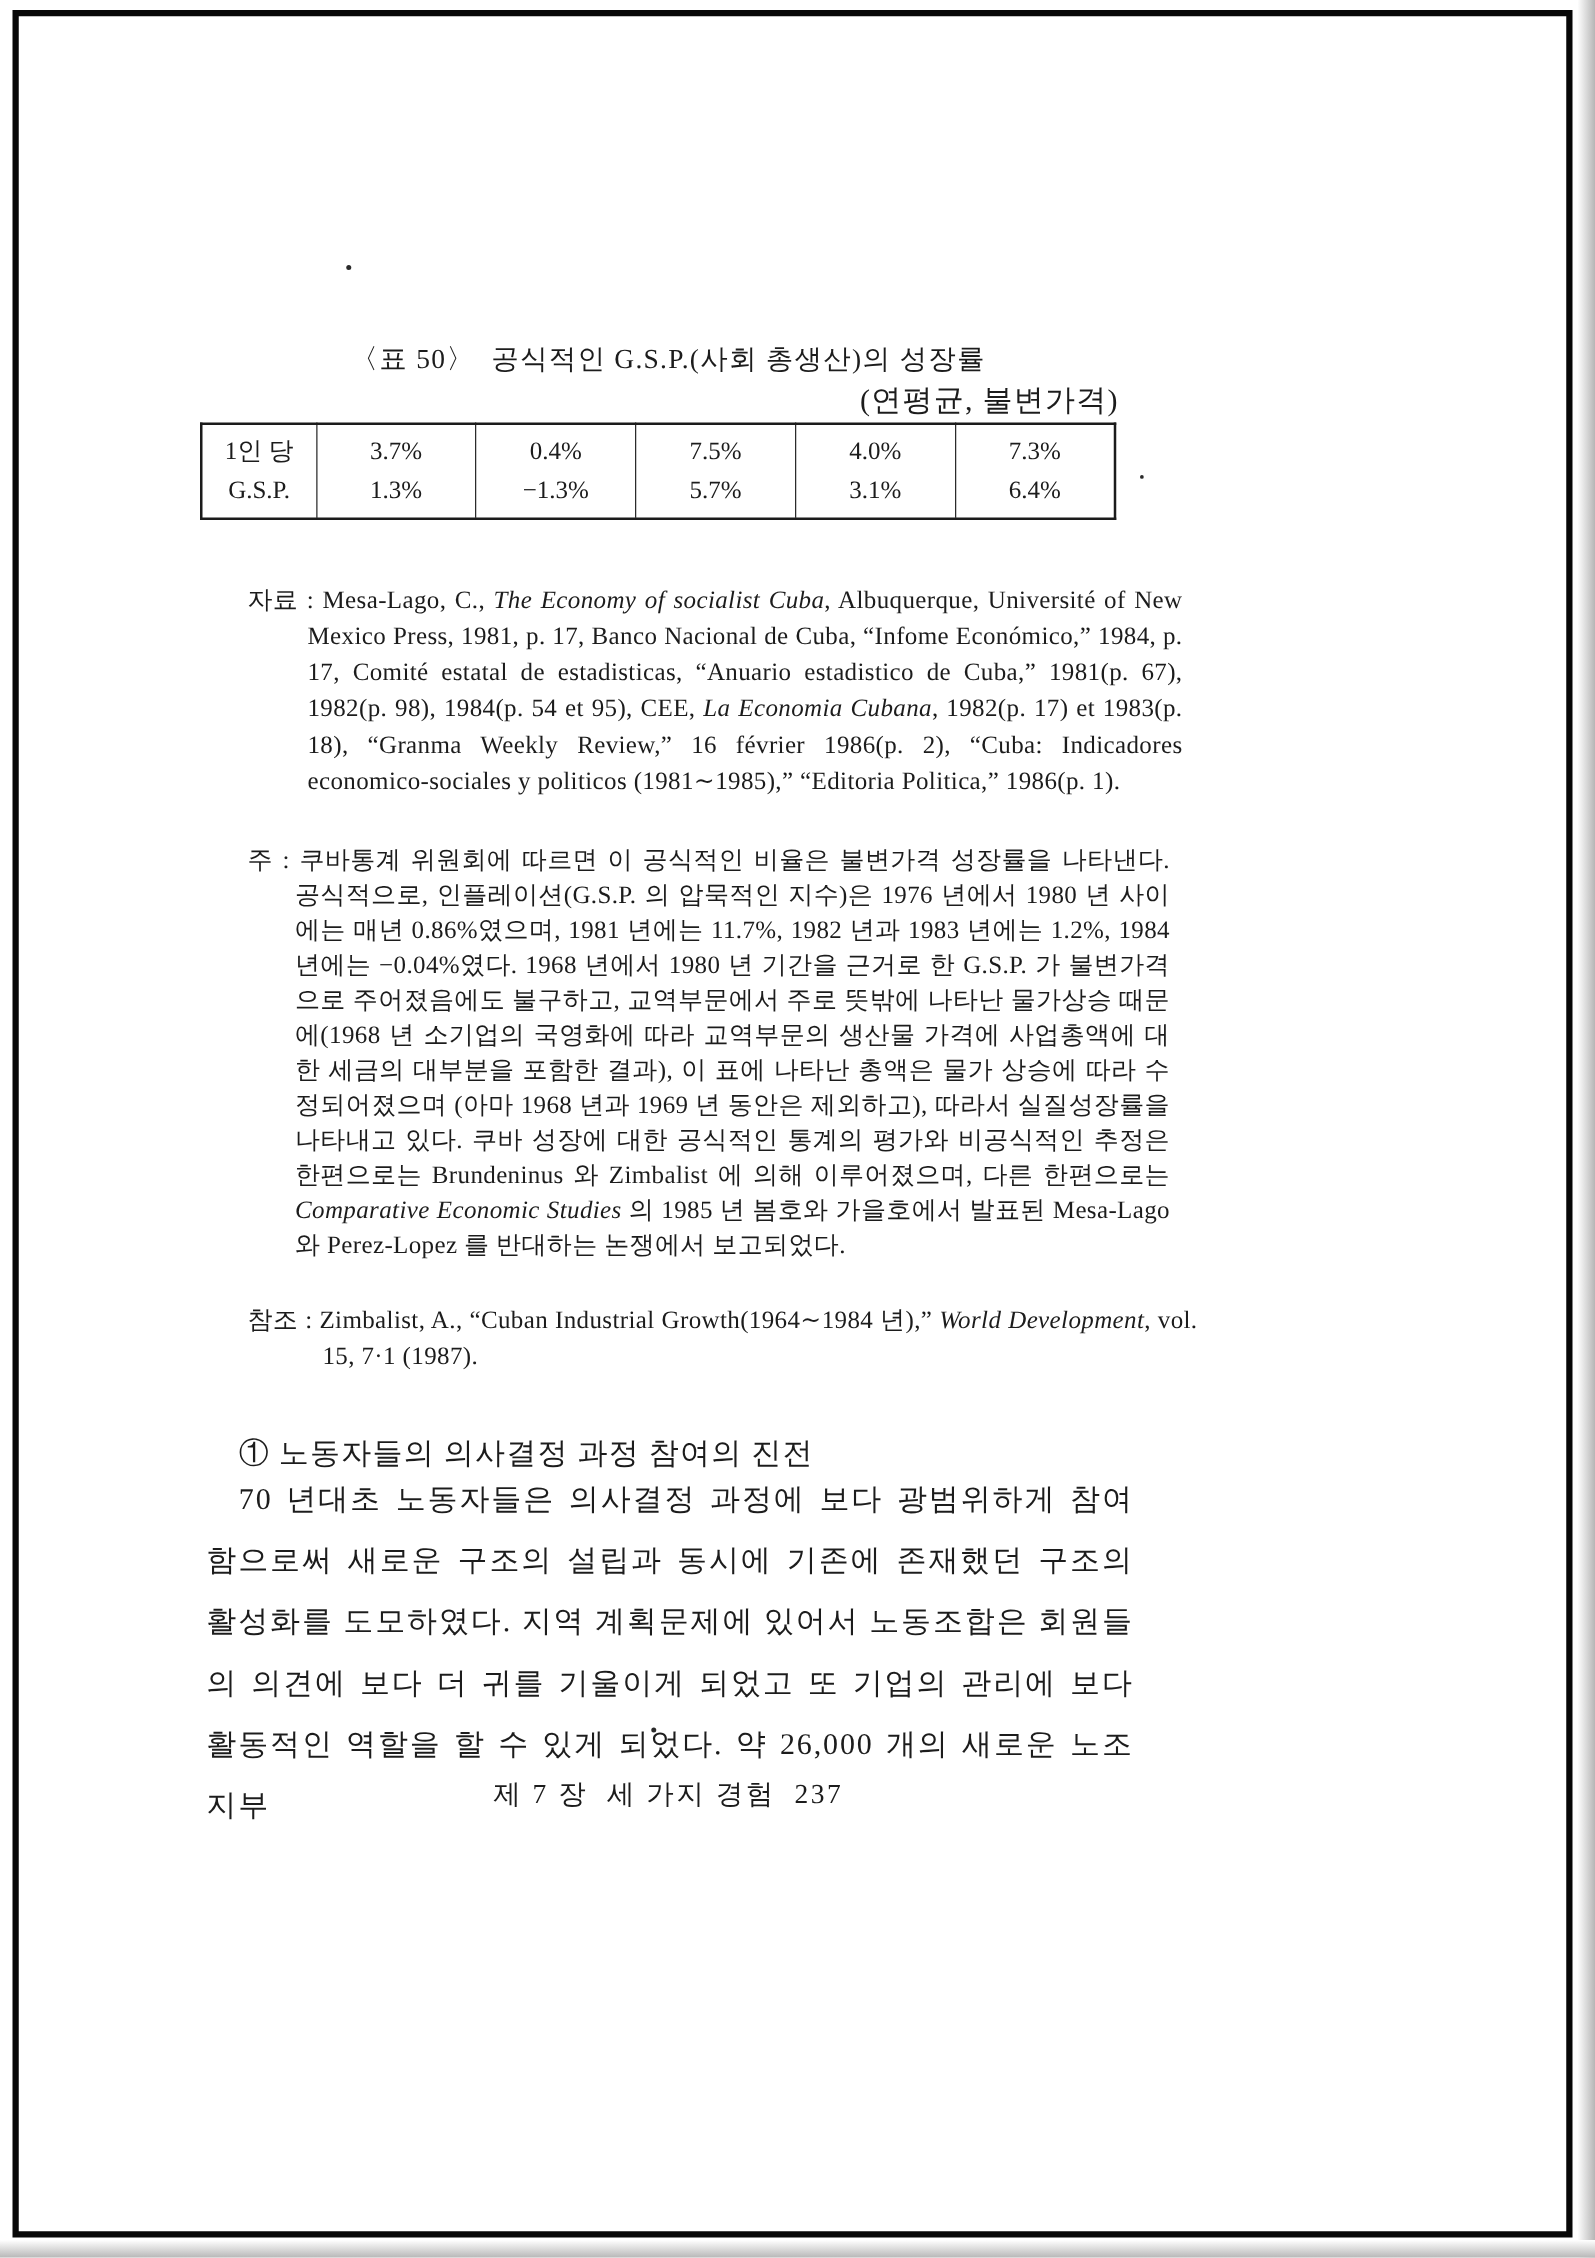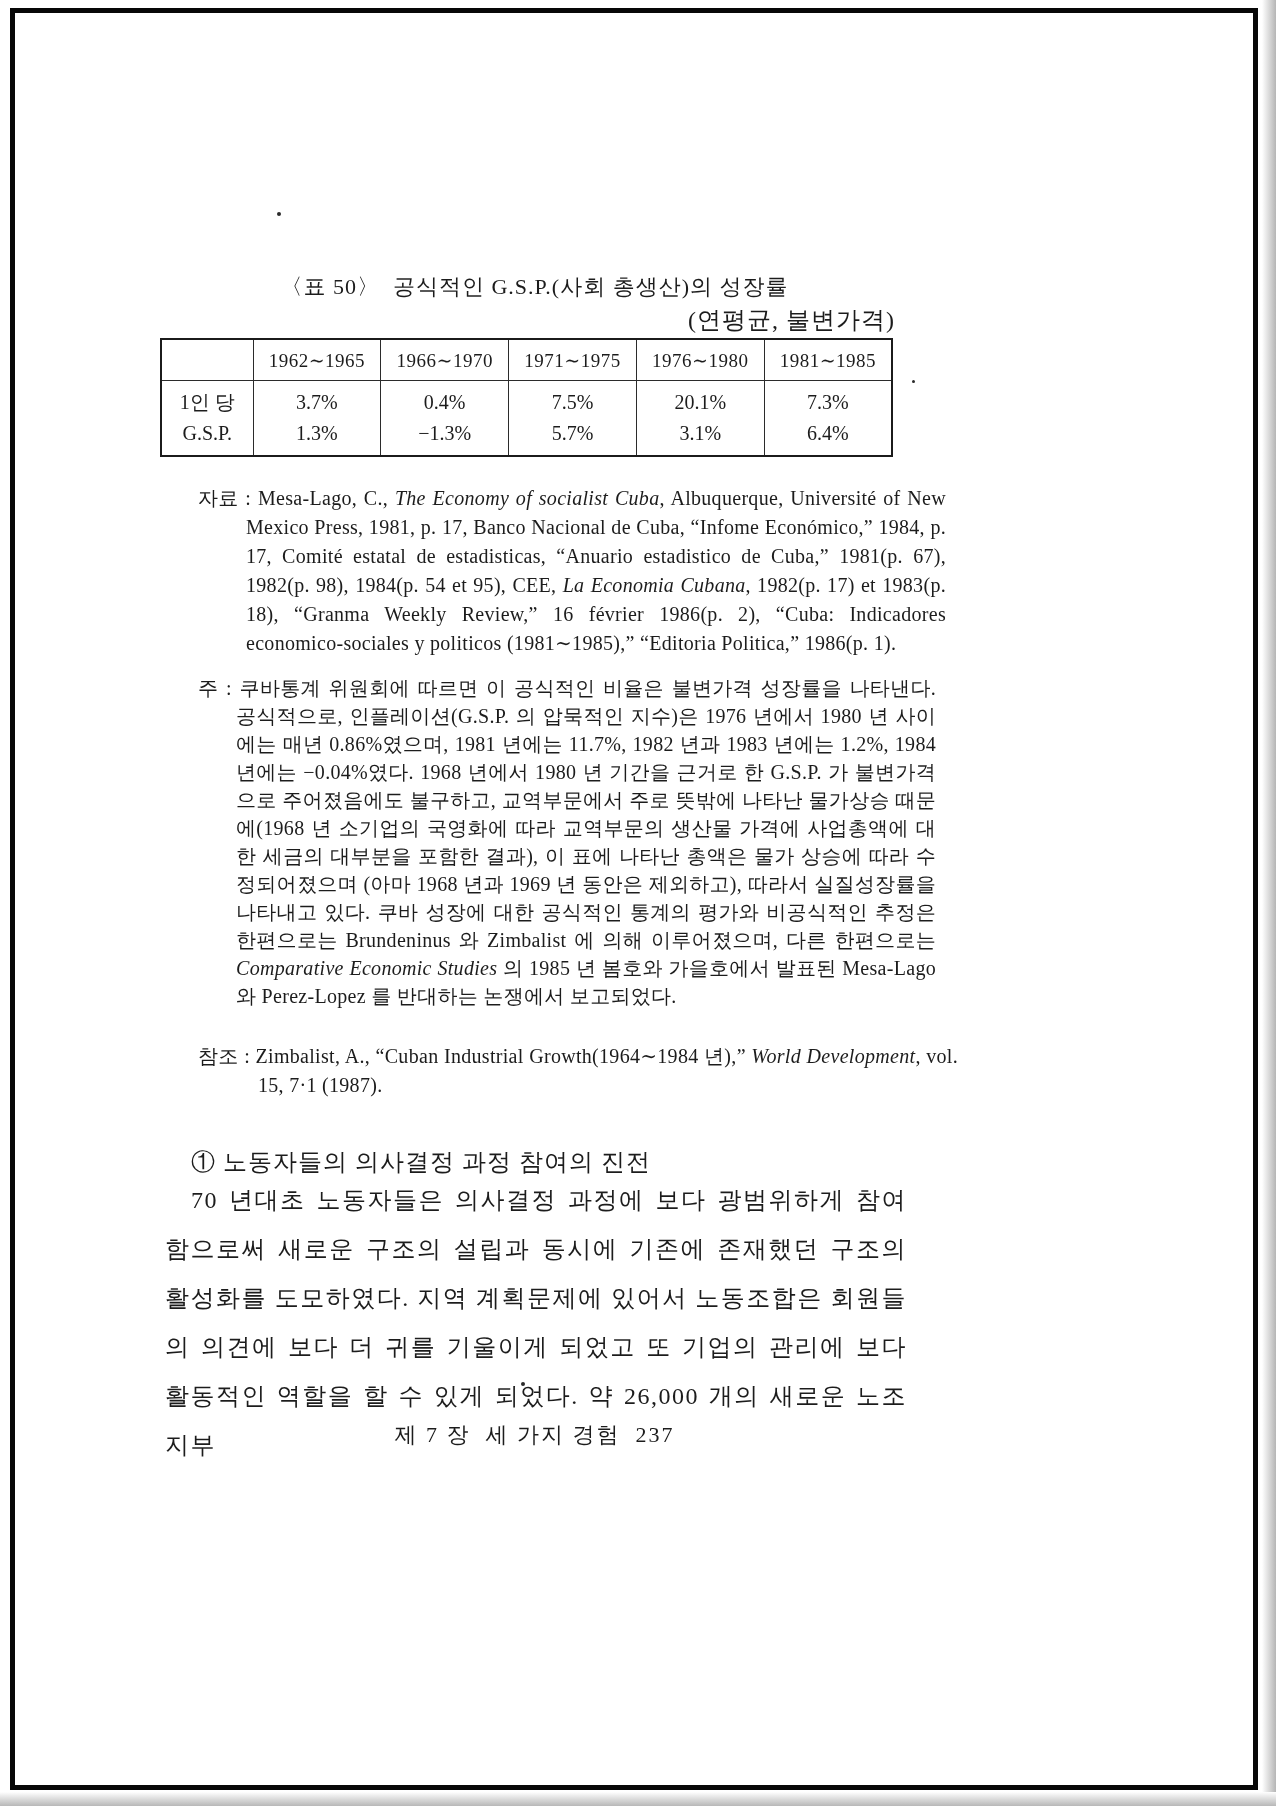--- a/index.html
+++ b/index.html
@@ -40,21 +40,21 @@
     text-align: center; vertical-align: middle; padding: 0;
   }
   table.gsp-table th { height: 40px; font-size: 19px; letter-spacing: 0.5px; }
   table.gsp-table td { height: 74px; font-size: 20px; line-height: 31px; margin-top: 16px; }
   col.c0 { width: 92px; }
   .note {
     position: absolute; left: 198px; width: 700px;
     font-size: 20px; line-height: 29px; letter-spacing: 0.3px;
     text-align: justify;
   }
-  .note-src { top: 484px; padding-left: 48px; text-indent: -48px; }
+  .note-src { top: 466px; padding-left: 48px; text-indent: -48px; }
   .note-chu { top: 674px; padding-left: 38px; text-indent: -38px; line-height: 28px; }
   .note-ref { top: 1042px; padding-left: 60px; text-indent: -60px; }
   .it { font-style: italic; }
   .body-heading {
     position: absolute; left: 165px; top: 1146px; width: 742px;
     font-size: 24px; letter-spacing: 1px; text-indent: 26px;
   }
   .body-para {
     position: absolute; left: 165px; top: 1176px; width: 742px;
     font-size: 24px; line-height: 49px; letter-spacing: 1.5px;
@@ -87,46 +87,38 @@
   <colgroup>
     <col class="c0">
       <col>
       <col>
       <col>
       <col>
       <col>
   </colgroup>
   <tbody>
     <tr>
-      <th></th>
-      <th>1962∼1965</th>
-      <th>1966∼1970</th>
-      <th>1971∼1975</th>
-      <th>1976∼1980</th>
-      <th>1981∼1985</th>
-    </tr>
-    <tr>
       <td>
         <div>1인 당</div>
         <div>G.S.P.</div>
       </td>
       <td>
         <div>3.7%</div>
         <div>1.3%</div>
       </td>
       <td>
         <div>0.4%</div>
         <div>−1.3%</div>
       </td>
       <td>
         <div>7.5%</div>
         <div>5.7%</div>
       </td>
       <td>
-        <div>20.1%</div>
+        <div>4.0%</div>
         <div>3.1%</div>
       </td>
       <td>
         <div>7.3%</div>
         <div>6.4%</div>
       </td>
     </tr>
   </tbody>
 </table>
 

